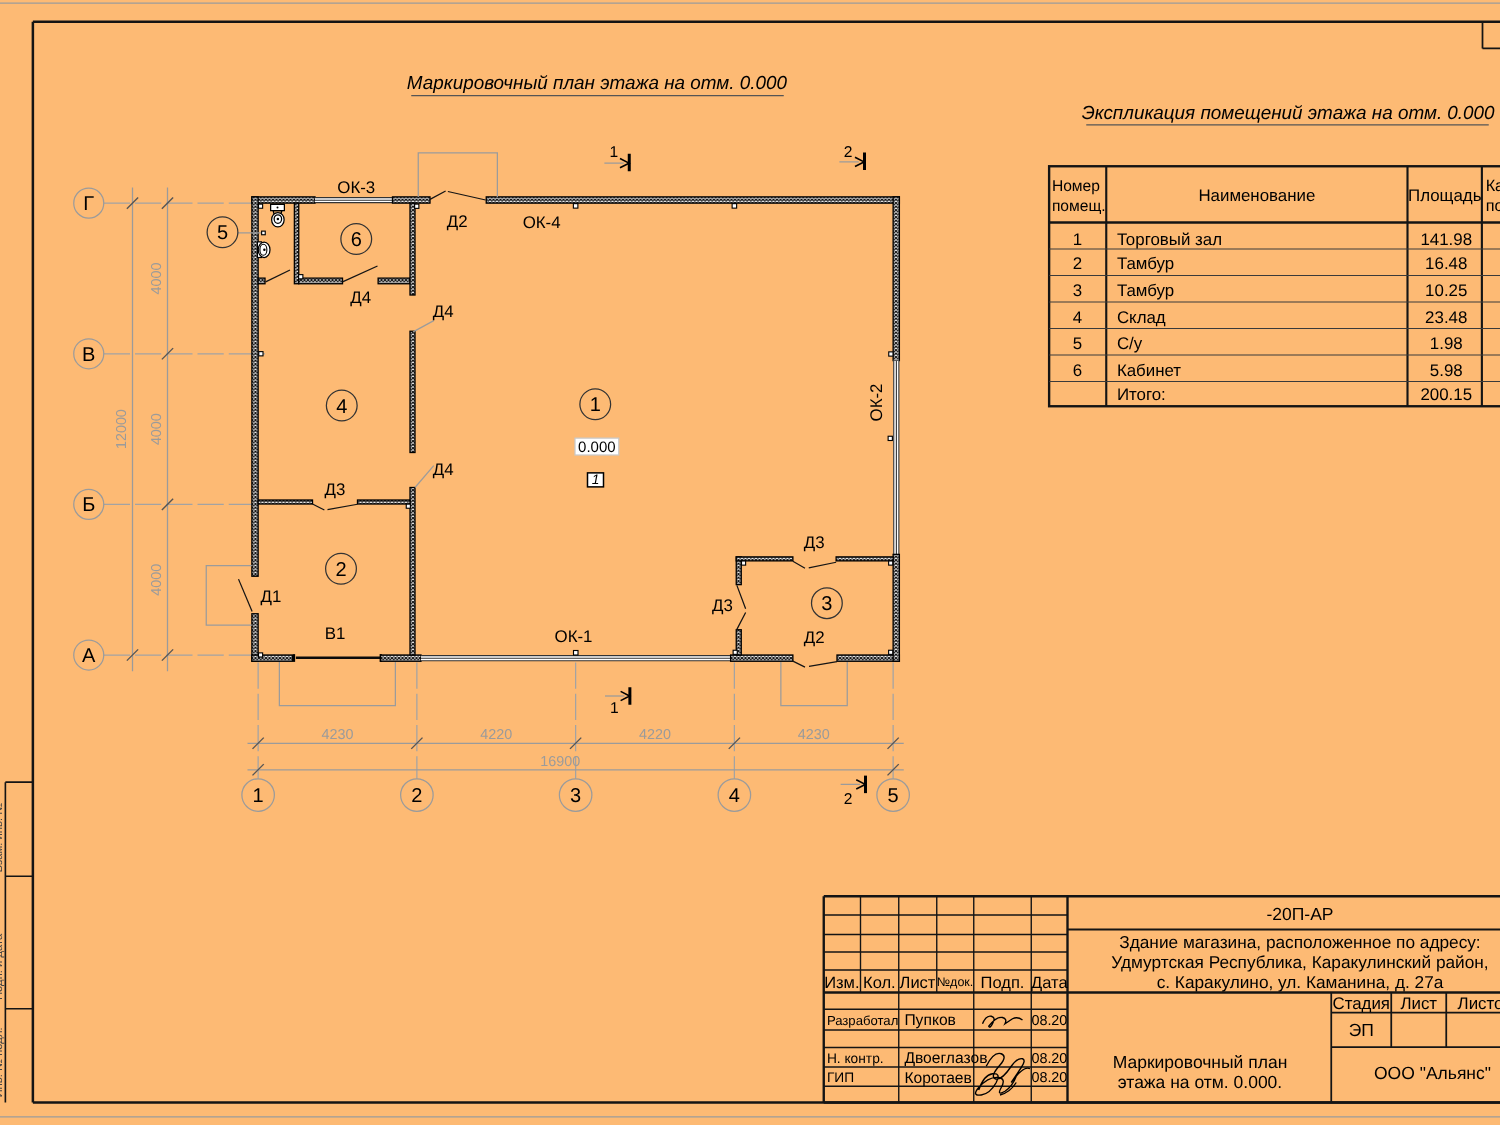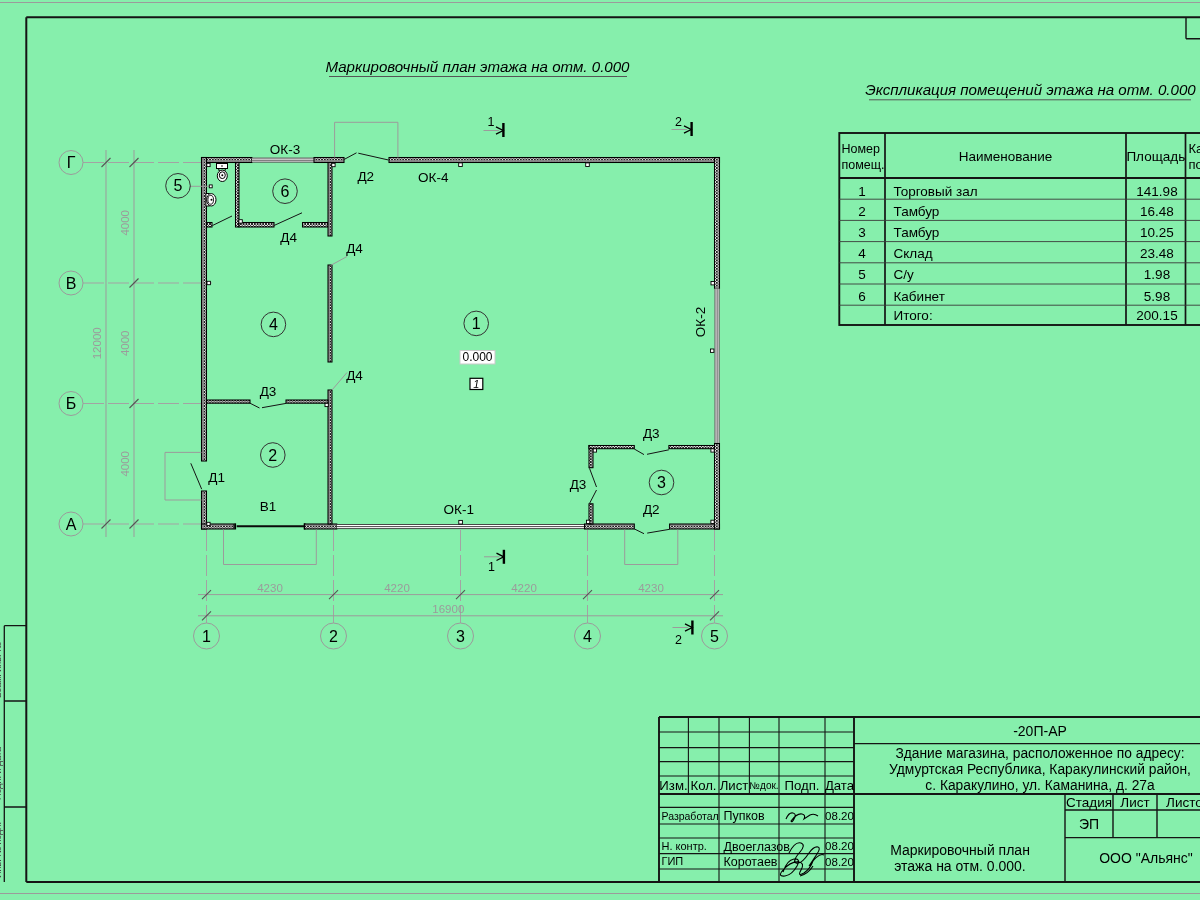--- a/index.html
+++ b/index.html
@@ -1,16 +1,16 @@
 <!DOCTYPE html>
 <html><head>
 <meta charset="utf-8">
 <style>
 html,body{margin:0;padding:0;background:#fff}
-#page{position:relative;width:1200px;height:900px;background:#86efac;overflow:hidden;font-family:"Liberation Sans",sans-serif}
+#page{position:relative;width:1200px;height:900px;background:#fdba74;overflow:hidden;font-family:"Liberation Sans",sans-serif}
 svg text{font-family:"Liberation Sans",sans-serif}
 </style>
 </head>
 <body>
 <div id="page">
 <svg width="1200" height="900" viewBox="0 0 1200 900">
 <defs>
 <pattern id="hx" width="2.8" height="2.8" patternUnits="userSpaceOnUse">
 <rect width="2.8" height="2.8" fill="#ffffff"></rect>
 <path d="M0,0 L2.8,2.8 M2.8,0 L0,2.8" stroke="#0f0f0f" stroke-width="0.9" fill="none"></path>

